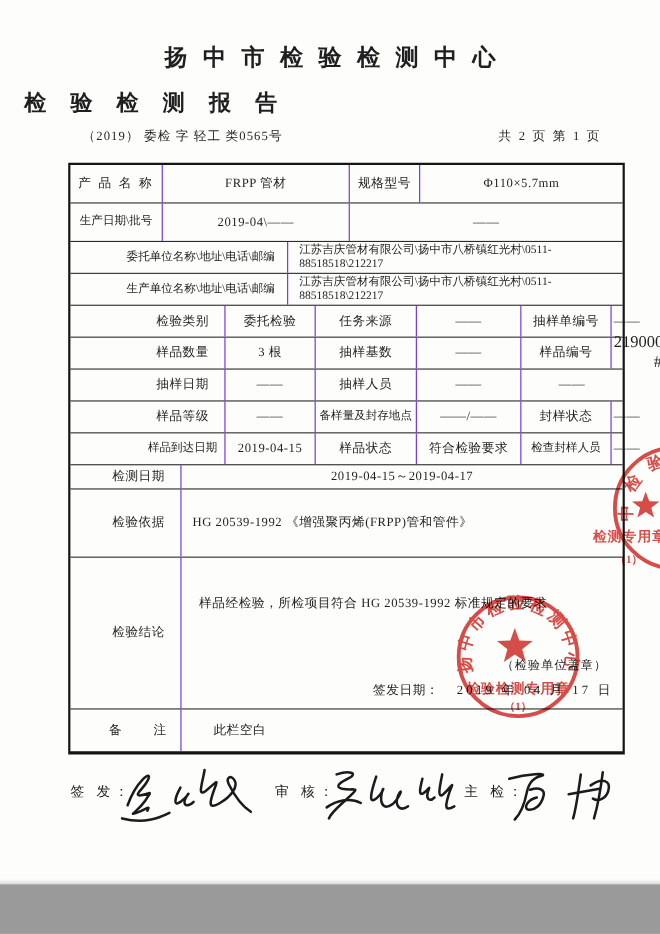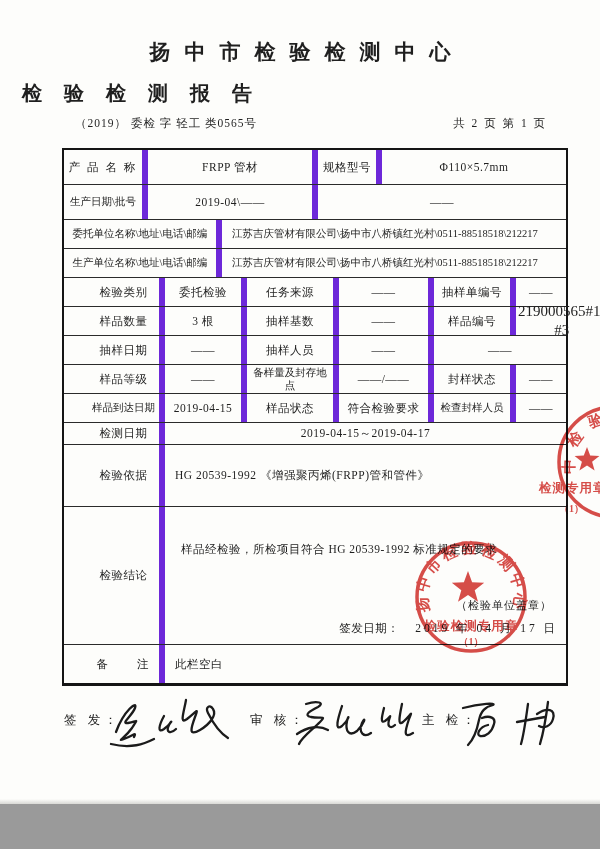--- a/index.html
+++ b/index.html
@@ -24,26 +24,26 @@
   
   .tbl{
     position:absolute;top:148px;left:62px;width:506px;
     border:2px solid #151515;border-bottom-width:3px;
     box-sizing:border-box;background:transparent;
   }
   .tr{display:flex;border-bottom:1px solid #2b2b2b;box-sizing:border-box;}
   .tr:last-child{border-bottom:none;}
   .td{
     display:flex;align-items:center;justify-content:center;text-align:center;
-    border-right:6px solid #6d28d9;box-sizing:border-box;
+    border-right:1px solid #6d28d9;box-sizing:border-box;
     font-size:11.5px;line-height:1.25;padding:1px 2px;letter-spacing:.5px;
   }
   .td:last-child{border-right:none;}
-  .h35{height:35px;}.h29{height:29px;}.h22{height:22px;}
-  .h62{height:62px;}.h138{height:138px;}.h38{height:38px;}
+  .h35{height:35px;}.h29{height:29px;padding-left:40px;}.h22{height:22px;}
+  .h62{height:62px;}.h138{height:138px;}.h38{height:38px;gap:19px;}
   .w84{width:84px;flex:0 0 84px;}  .w170{width:170px;flex:0 0 170px;}
   .w64{width:64px;flex:0 0 64px;}  .w158{width:158px;flex:0 0 158px;}
   .w77{width:77px;flex:0 0 77px;margin-left:24px;}  .w82{width:82px;flex:0 0 82px;}
   .w92{width:92px;flex:0 0 92px;}  .w95{width:95px;flex:0 0 95px;}
   .grow{flex:1 1 auto;}
   .small{font-size:10.5px;letter-spacing:0;}
   .xs{font-size:15px;letter-spacing:0;}
   .left{justify-content:flex-start;text-align:left;padding-left:10px;}
   .sp2{letter-spacing:2px;}
   

